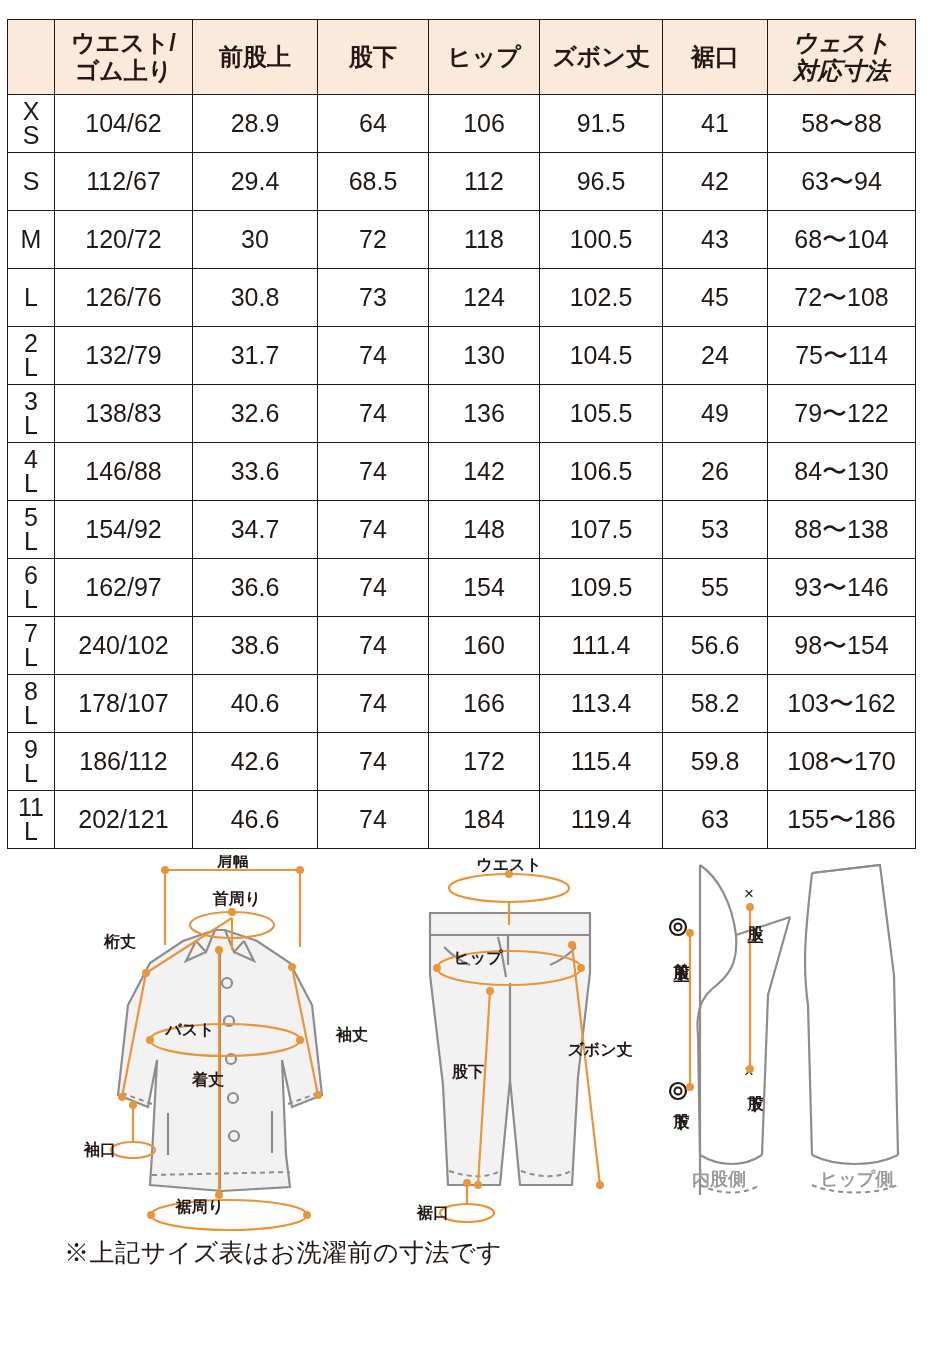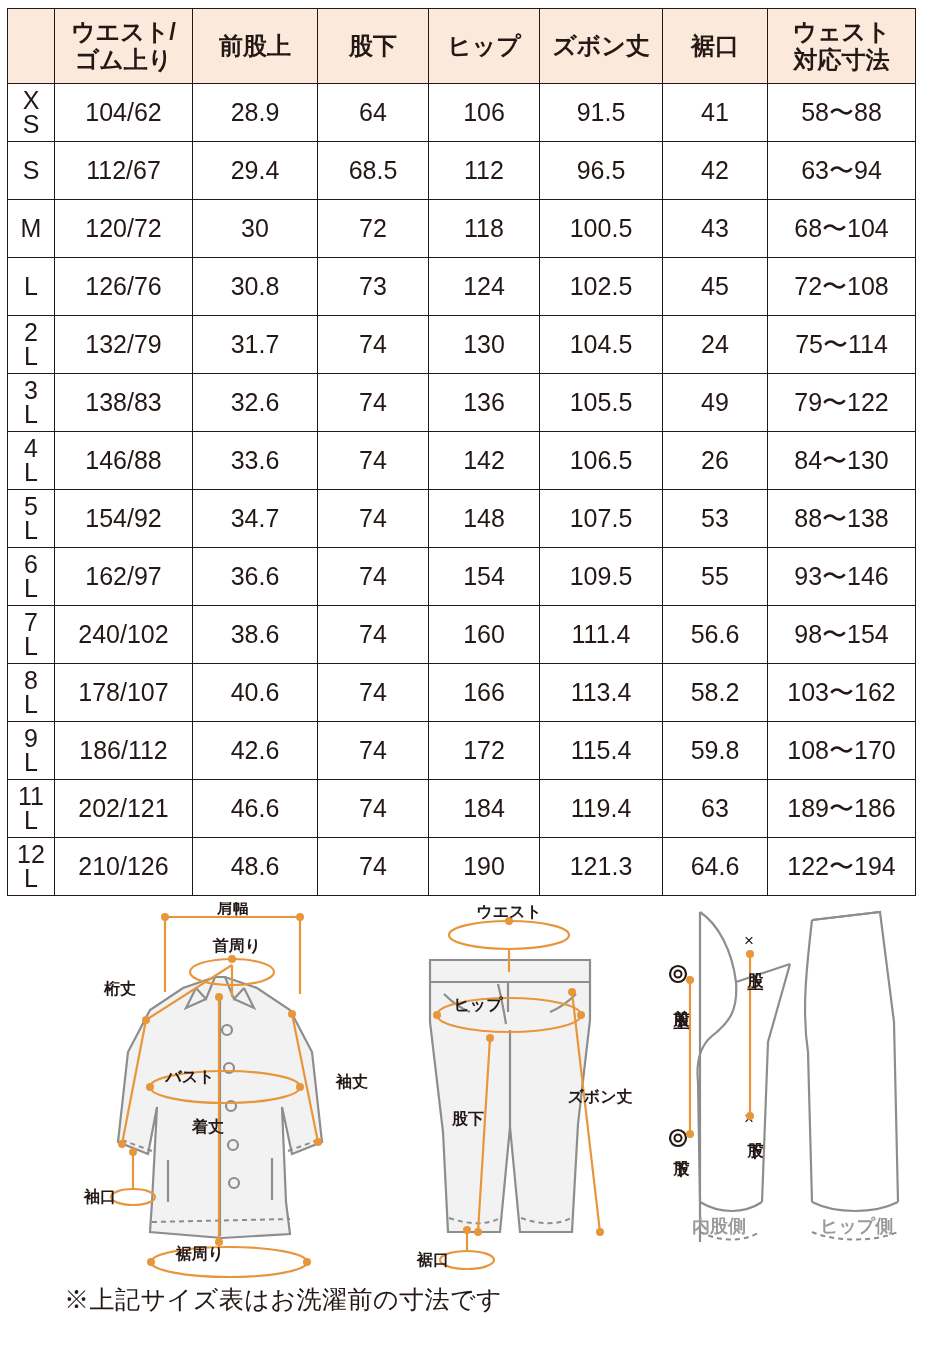--- a/index.html
+++ b/index.html
@@ -17,21 +17,21 @@
   .page {
     position: relative;
     width: 940px;
     height: 1360px;
   }
   
   table.size-table {
     border-collapse: collapse;
     table-layout: fixed;
     width: 756px;
-    margin: 8px 0 0 7px;
+    margin: 19px 0 0 7px;
   }
   table.size-table th,
   table.size-table td {
     border: 1px solid #231815;
     text-align: center;
     vertical-align: middle;
     font-size: 25px;
     padding: 0;
     line-height: 1.18;
   }
@@ -55,21 +55,21 @@
   table.size-table tbody td {
     height: 57px;
     font-size: 25px;
   }
   .col-waist { width: 137px; }
   .col-front { width: 124px; }
   .col-inseam { width: 110px; }
   .col-hip { width: 110px; }
   .col-len { width: 122px; }
   .col-hem { width: 104px; }
-  .col-fit { width: 147px; }
+  .col-fit { width: 147px; font-style: italic; }
   .hdr-2line { display: block; }
   .rowhead .rh-1, .rowhead .rh-2 { display: block; }
 
   
   .figures {
     position: relative;
     width: 940px;
     height: 420px;
     margin-top: 6px;
   }
@@ -276,34 +276,21 @@
         <th class="rowhead">
           <span class="rh-1">11</span>
           <span class="rh-2">L</span>
         </th>
         <td>202/121</td>
         <td>46.6</td>
         <td>74</td>
         <td>184</td>
         <td>119.4</td>
         <td>63</td>
-        <td>189〜186</td>
-      </tr>
-      <tr>
-        <th class="rowhead">
-          <span class="rh-1">12</span>
-          <span class="rh-2">L</span>
-        </th>
-        <td>210/126</td>
-        <td>48.6</td>
-        <td>74</td>
-        <td>190</td>
-        <td>121.3</td>
-        <td>64.6</td>
-        <td>122〜194</td>
+        <td>155〜186</td>
       </tr>
     </tbody>
   </table>
 
   <div class="figures">
     <svg width="940" height="420" viewBox="0 0 940 420" xmlns="http://www.w3.org/2000/svg">
       <defs>
         <style>
           .g-line { fill: none; stroke: #8d8d8d; stroke-width: 2.2; }
           .g-fill { fill: #f2f2f2; stroke: #8d8d8d; stroke-width: 2.2; }

